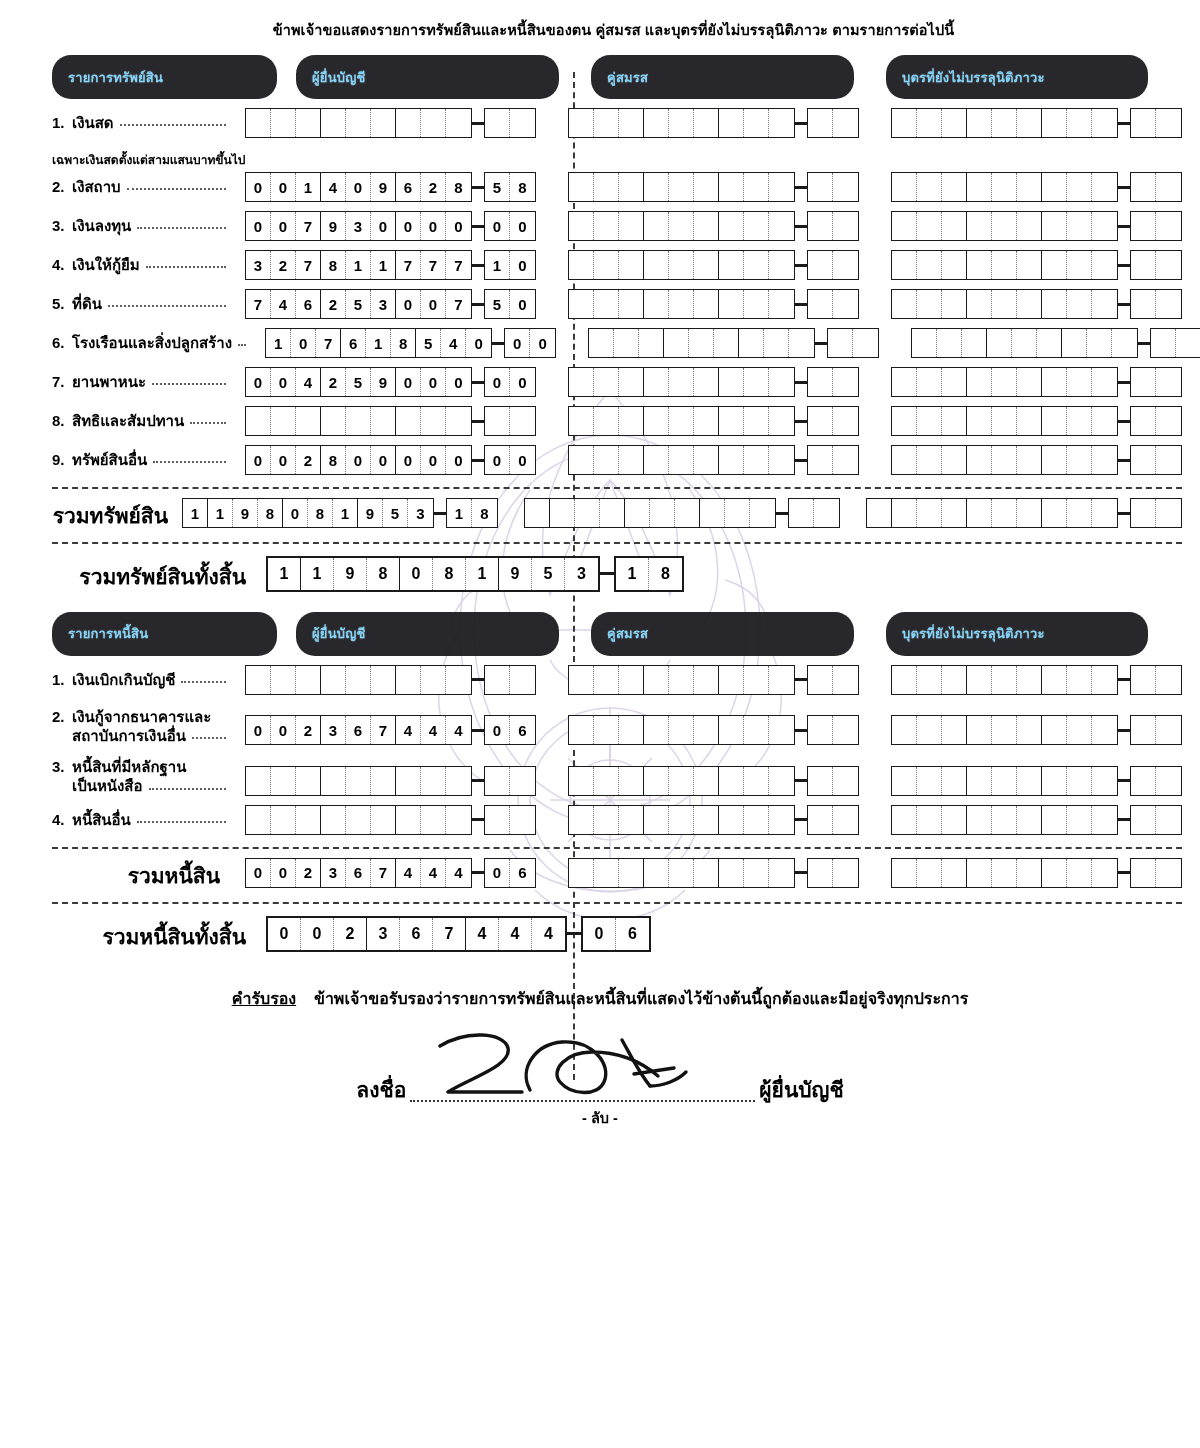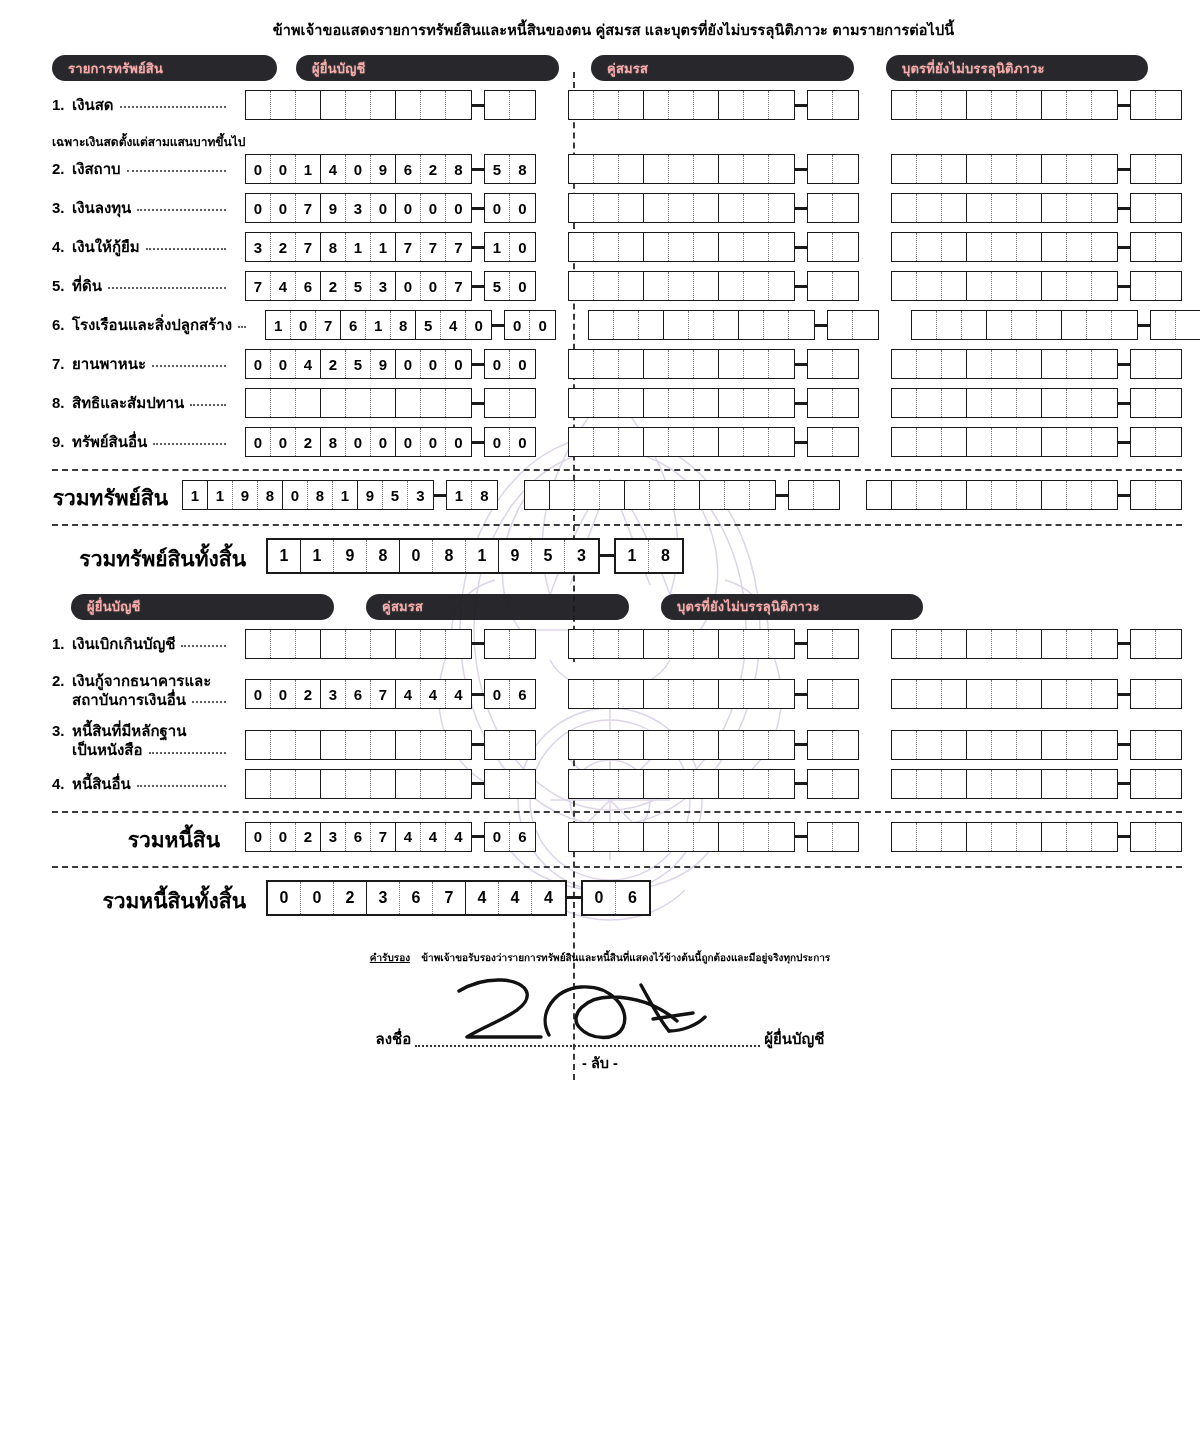--- a/index.html
+++ b/index.html
@@ -25,22 +25,22 @@
     text-align:center;font-size:14.5px;font-weight:700;
     letter-spacing:.1px;padding-top:18px;padding-left:27px;
   }
 
   
   .hdr-row{
     display:flex;align-items:center;
     margin-top:14px;padding-left:52px;padding-right:18px;
   }
   .pill{
-    height:26px;border-radius:19px;background:#1b1b1f;
-    color:#fca5a5;display:flex;align-items:center;
+    height:44px;border-radius:19px;background:#1b1b1f;
+    color:#7dd3fc;display:flex;align-items:center;
     font-size:13px;font-weight:700;box-sizing:border-box;
     padding-left:16px;letter-spacing:.2px;
     text-shadow:0 0 2px rgba(255,255,255,.25);
     opacity:.94;
   }
   .pill.c0{width:225px;}
   .pill.c1{width:263px;margin-left:19px;}
   .pill.c2{width:263px;margin-left:32px;}
   .pill.c3{width:262px;margin-left:32px;}
 
@@ -96,30 +96,30 @@
   .vsep2{
     position:absolute;top:750px;left:573px;width:0;height:330px;
     border-left:2px dashed #3a3a3a;z-index:1;
   }
   .hsep{
     margin:12px 18px 0 52px;border-top:2px dashed #3a3a3a;height:0;
   }
 
   
   .cert{
-    margin-top:34px;text-align:center;font-size:10px;font-weight:700;
+    margin-top:34px;text-align:center;font-size:16px;font-weight:700;
     padding:0 60px;
   }
   .cert .u{text-decoration:underline;}
   .sigwrap{
     margin-top:62px;display:flex;justify-content:center;align-items:flex-end;
     position:relative;
   }
   .sigline{
-    display:flex;align-items:flex-end;font-size:15px;font-weight:700;position:relative;
+    display:flex;align-items:flex-end;font-size:21px;font-weight:700;position:relative;
   }
   .sigdots{
     width:345px;border-bottom:2.5px dotted #333;height:1px;margin:0 4px 4px 4px;
   }
   .sigink{
     position:absolute;left:70px;bottom:2px;width:280px;height:74px;pointer-events:none;
   }
   .secret{text-align:center;font-size:14.5px;font-weight:700;}
 </style>
 </head>
@@ -802,20 +802,21 @@
             <div class="dash"></div>
             <div class="decbox">
               <div class="cell">1</div>
               <div class="cell last">8</div>
             </div>
           </div>
         </div>
       </div>
 
     <div class="hdr-row" style="margin-top:20px;">
+      <div class="pill c0">รายการหนี้สิน</div>
       <div class="pill c1">ผู้ยื่นบัญชี</div>
       <div class="pill c2">คู่สมรส</div>
       <div class="pill c3">บุตรที่ยังไม่บรรลุนิติภาวะ</div>
     </div>
 
     <div class="rows" id="liab-rows">
         <div class="drow" style="margin-top: 9px;">
           <div class="lbl">
             <span class="num">1.</span>
             <span class="txt">เงินเบิกเกินบัญชี</span>

